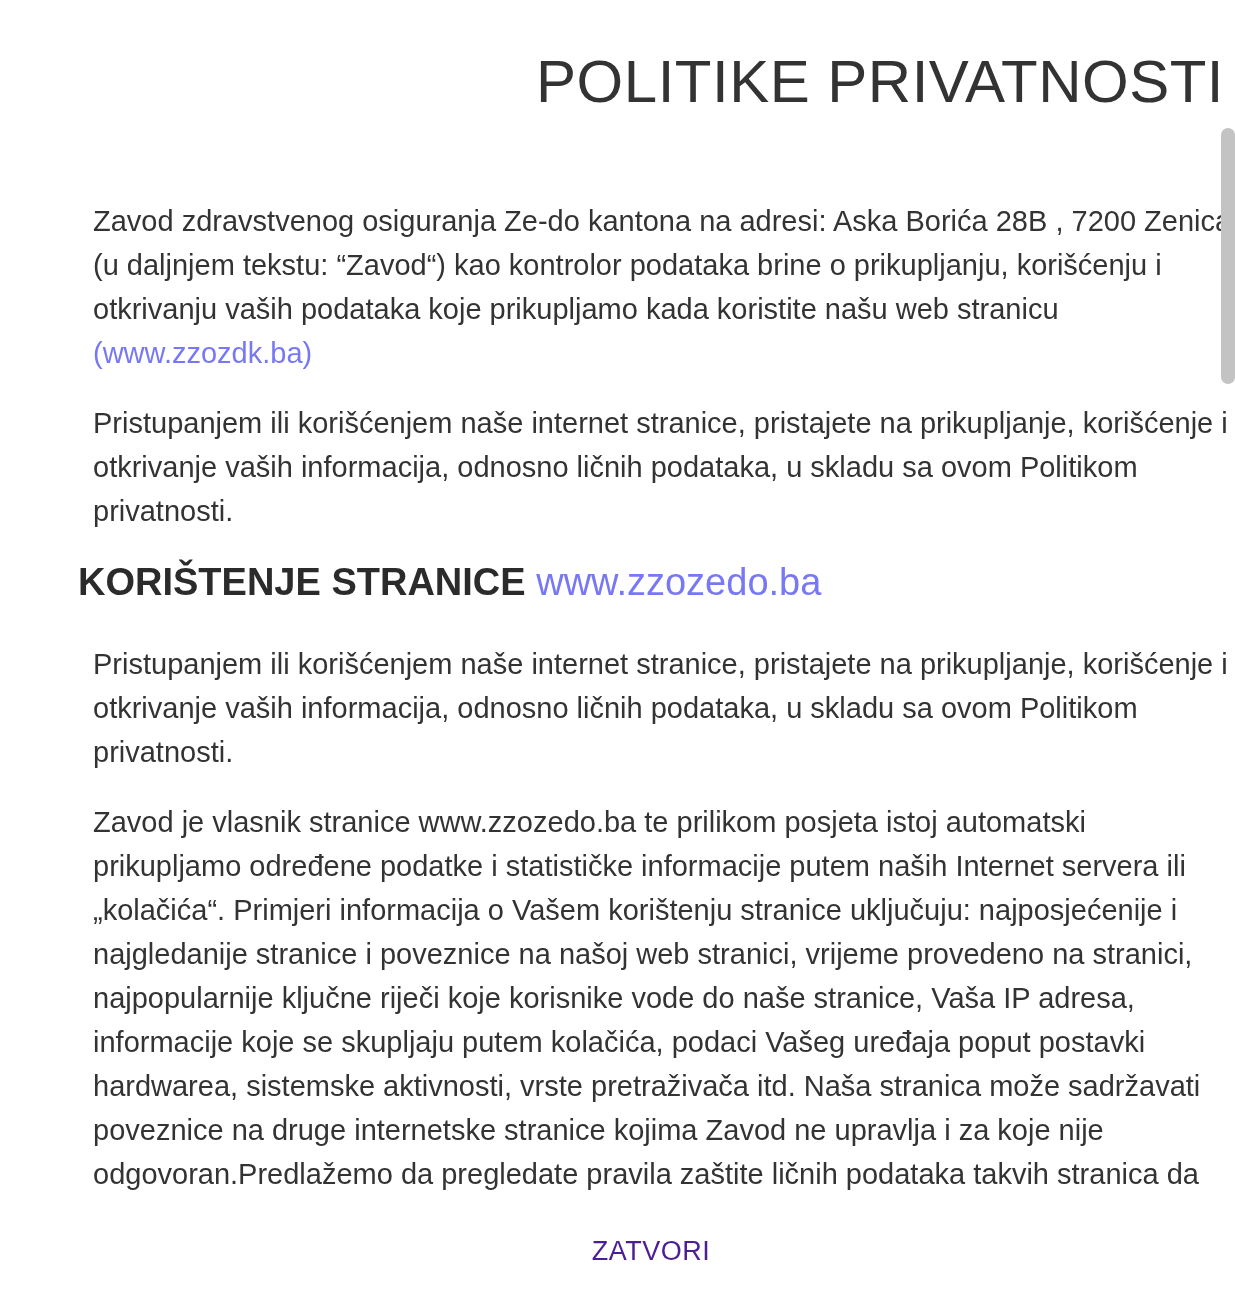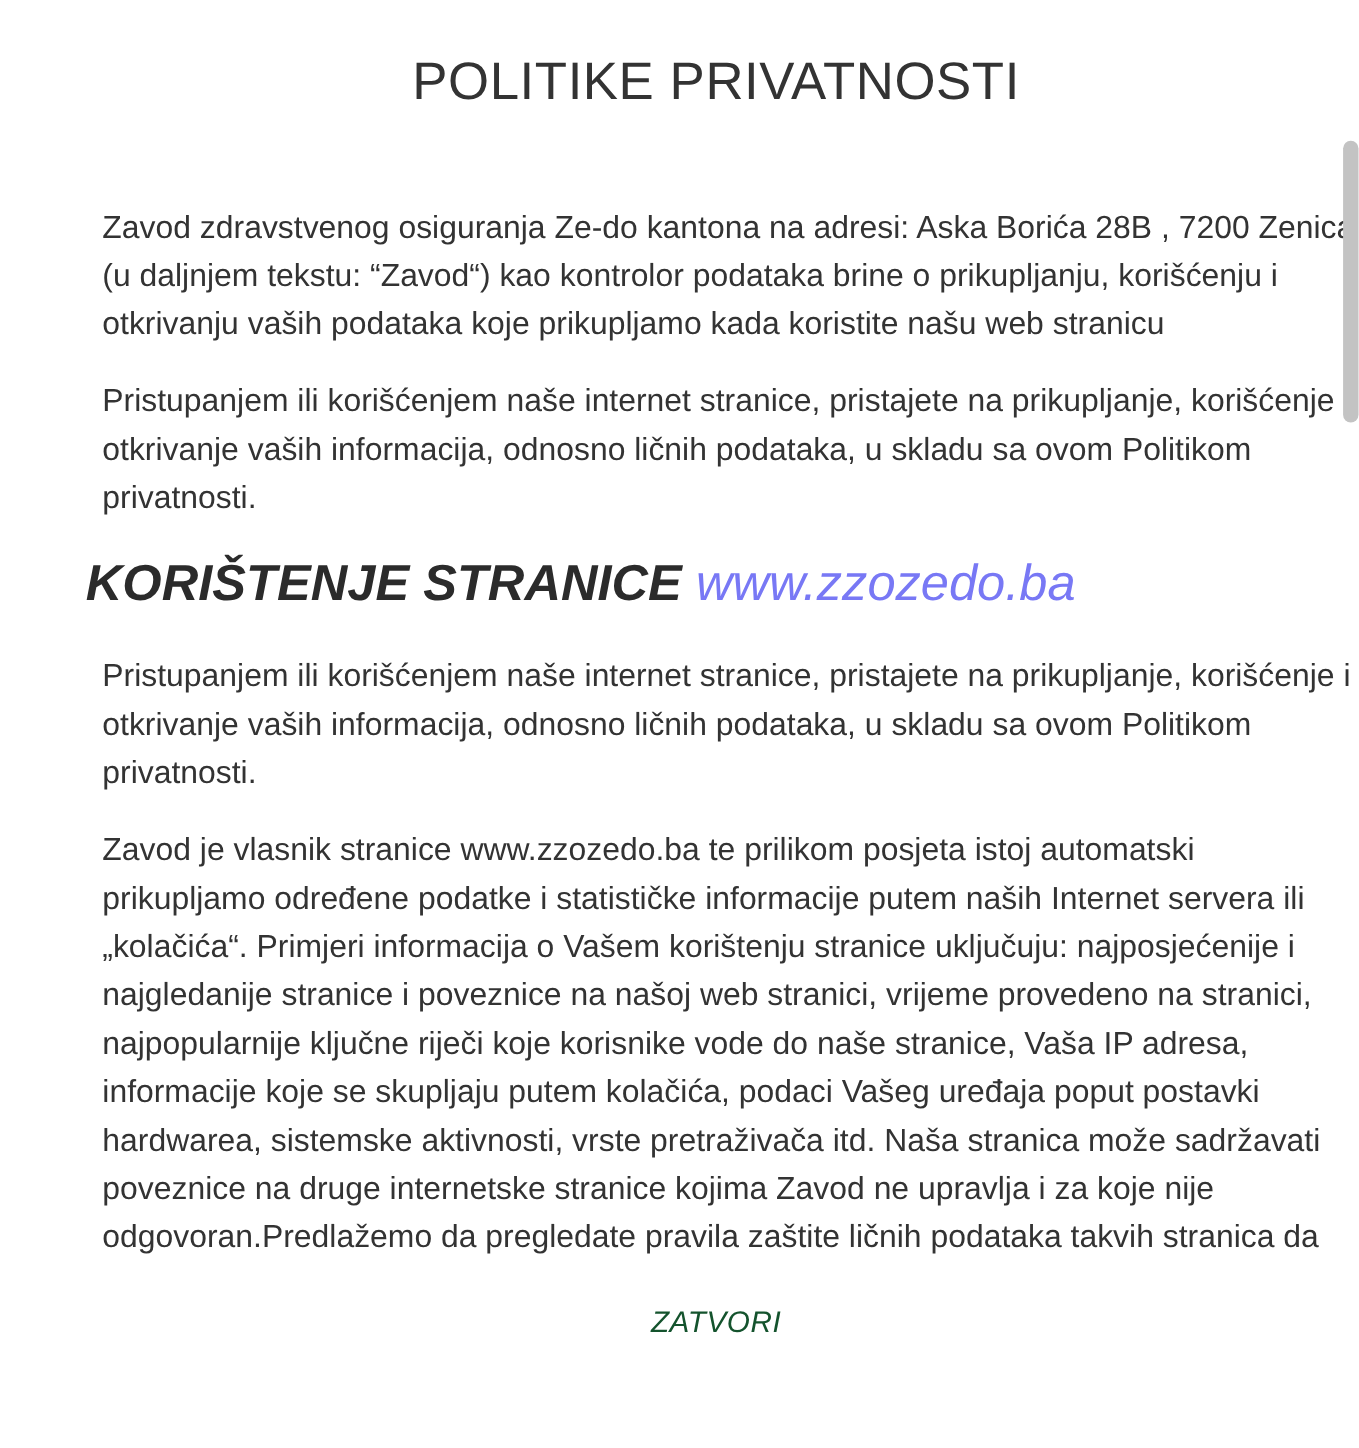--- a/index.html
+++ b/index.html
@@ -18,24 +18,24 @@
   .dialog {
     position: absolute;
     inset: 0;
     background: #ffffff;
   }
   .content-col {
     margin-left: 78px;
     width: 1146px;
   }
   .title {
-    font-size: 48px;
+    font-size: 60px;
     font-weight: 400;
     color: #333333;
-    text-align: center;
+    text-align: right;
     line-height: 1.2;
     margin: 46px 0 0 0;
     letter-spacing: 0.5px;
   }
   p.para {
     font-size: 29px;
     line-height: 44px;
     color: #333333;
     margin: 0 0 26px 15px;
     white-space: pre;
@@ -45,45 +45,43 @@
   }
   a.purple-link {
     color: #7878f5;
     text-decoration: none;
     cursor: pointer;
   }
   a.block-link {
     display: block;
   }
   h1.section-heading {
-    font-size: 46px;
+    font-size: 38px;
     font-weight: 700;
     color: #2b2b2b;
     line-height: 1.2;
     margin: 27px 0 36px 0;
-    font-style: italic;
   }
   h1.section-heading a {
     font-weight: 400;
   }
   .footer {
     text-align: center;
     margin-top: 40px;
   }
   .close-btn {
     display: inline-block;
-    color: #14532d;
+    color: #4c1d95;
     font-size: 27px;
     letter-spacing: 0.5px;
     text-decoration: none;
     cursor: pointer;
     background: none;
     border: none;
     font-family: "Liberation Sans", sans-serif;
-    font-style: italic;
   }
   .scrollbar-track {
     position: absolute;
     top: 0;
     right: 0;
     width: 15px;
     height: 1316px;
     background: transparent;
   }
   .scrollbar-thumb {
@@ -99,21 +97,21 @@
 </head>
 <body>
 
 <div class="dialog">
   <div class="content-col">
 
     <h2 class="title">POLITIKE PRIVATNOSTI</h2>
 
     <p class="para first-para"><span>Zavod zdravstvenog osiguranja Ze-do kantona na adresi: Aska Borića 28B , 7200 Zenica
 (u daljnjem tekstu: “Zavod“) kao kontrolor podataka brine o prikupljanju, korišćenju i
-otkrivanju vaših podataka koje prikupljamo kada koristite našu web stranicu</span></p>
+otkrivanju vaših podataka koje prikupljamo kada koristite našu web stranicu</span><a class="purple-link block-link">(www.zzozdk.ba)</a></p>
 
     <p class="para">Pristupanjem ili korišćenjem naše internet stranice, pristajete na prikupljanje, korišćenje i
 otkrivanje vaših informacija, odnosno ličnih podataka, u skladu sa ovom Politikom
 privatnosti.</p>
 
     <h1 class="section-heading"><span>KORIŠTENJE STRANICE</span> <a class="purple-link">www.zzozedo.ba</a></h1>
 
     <p class="para">Pristupanjem ili korišćenjem naše internet stranice, pristajete na prikupljanje, korišćenje i
 otkrivanje vaših informacija, odnosno ličnih podataka, u skladu sa ovom Politikom
 privatnosti.</p>

